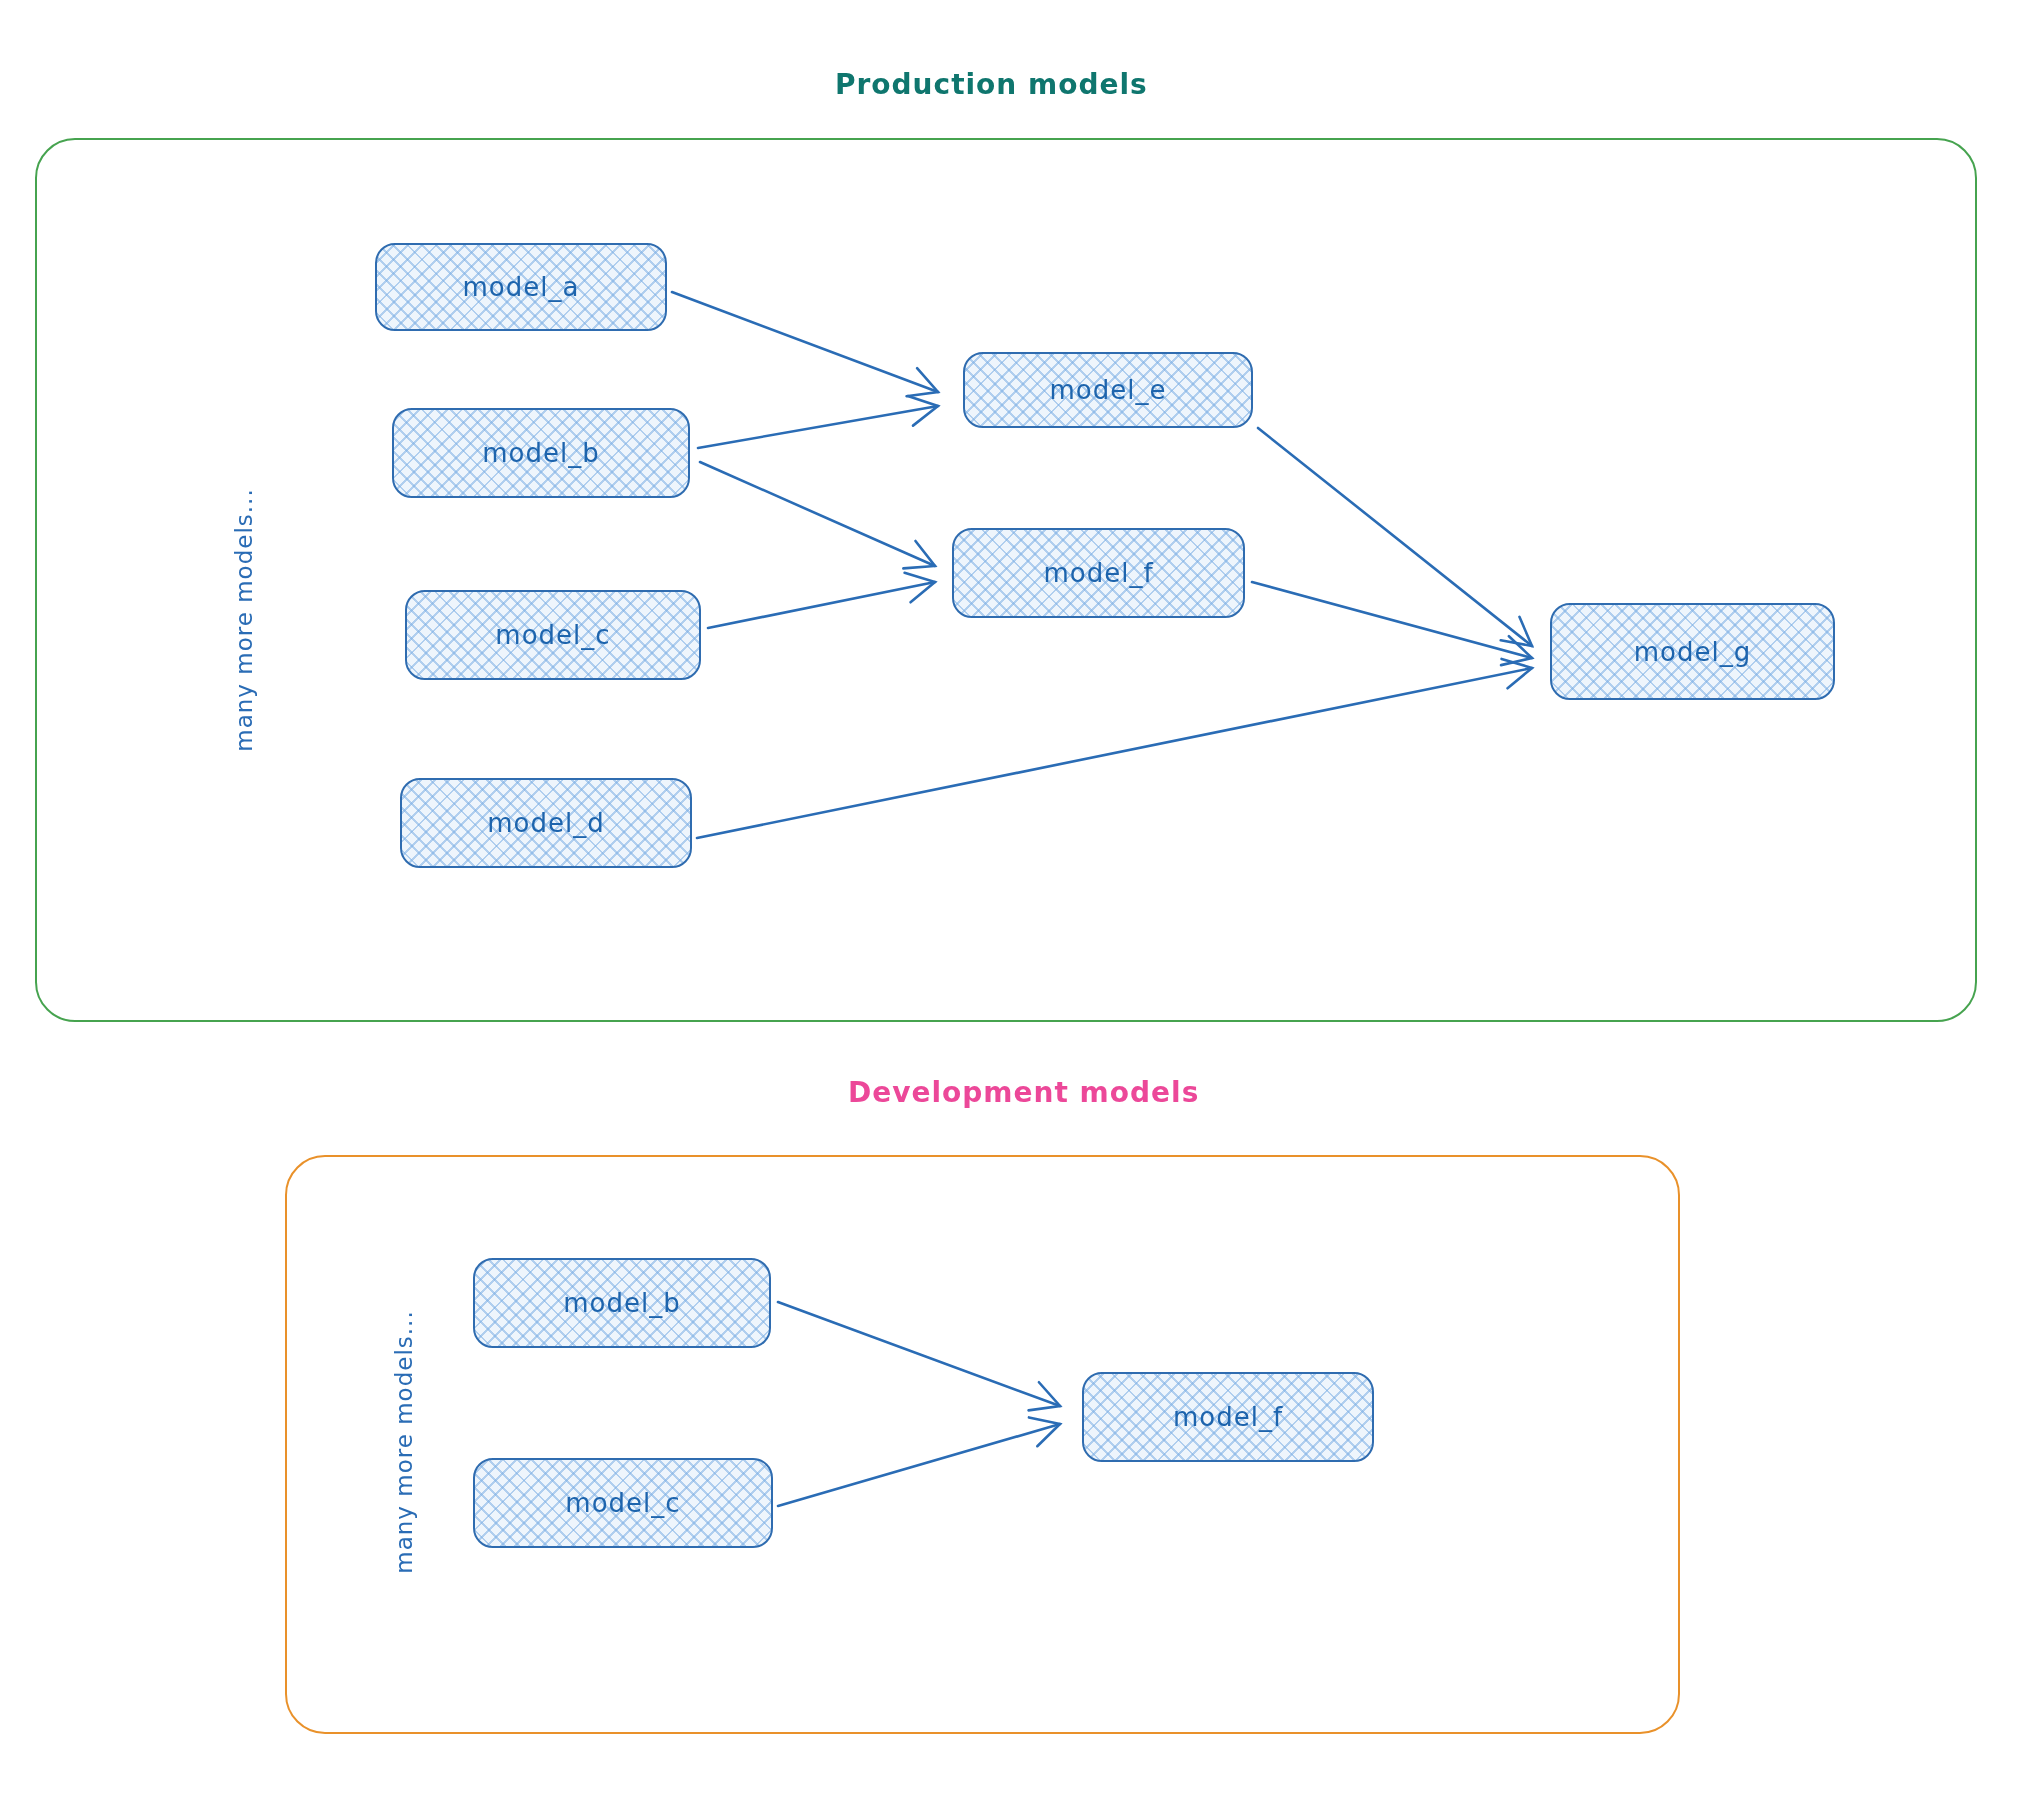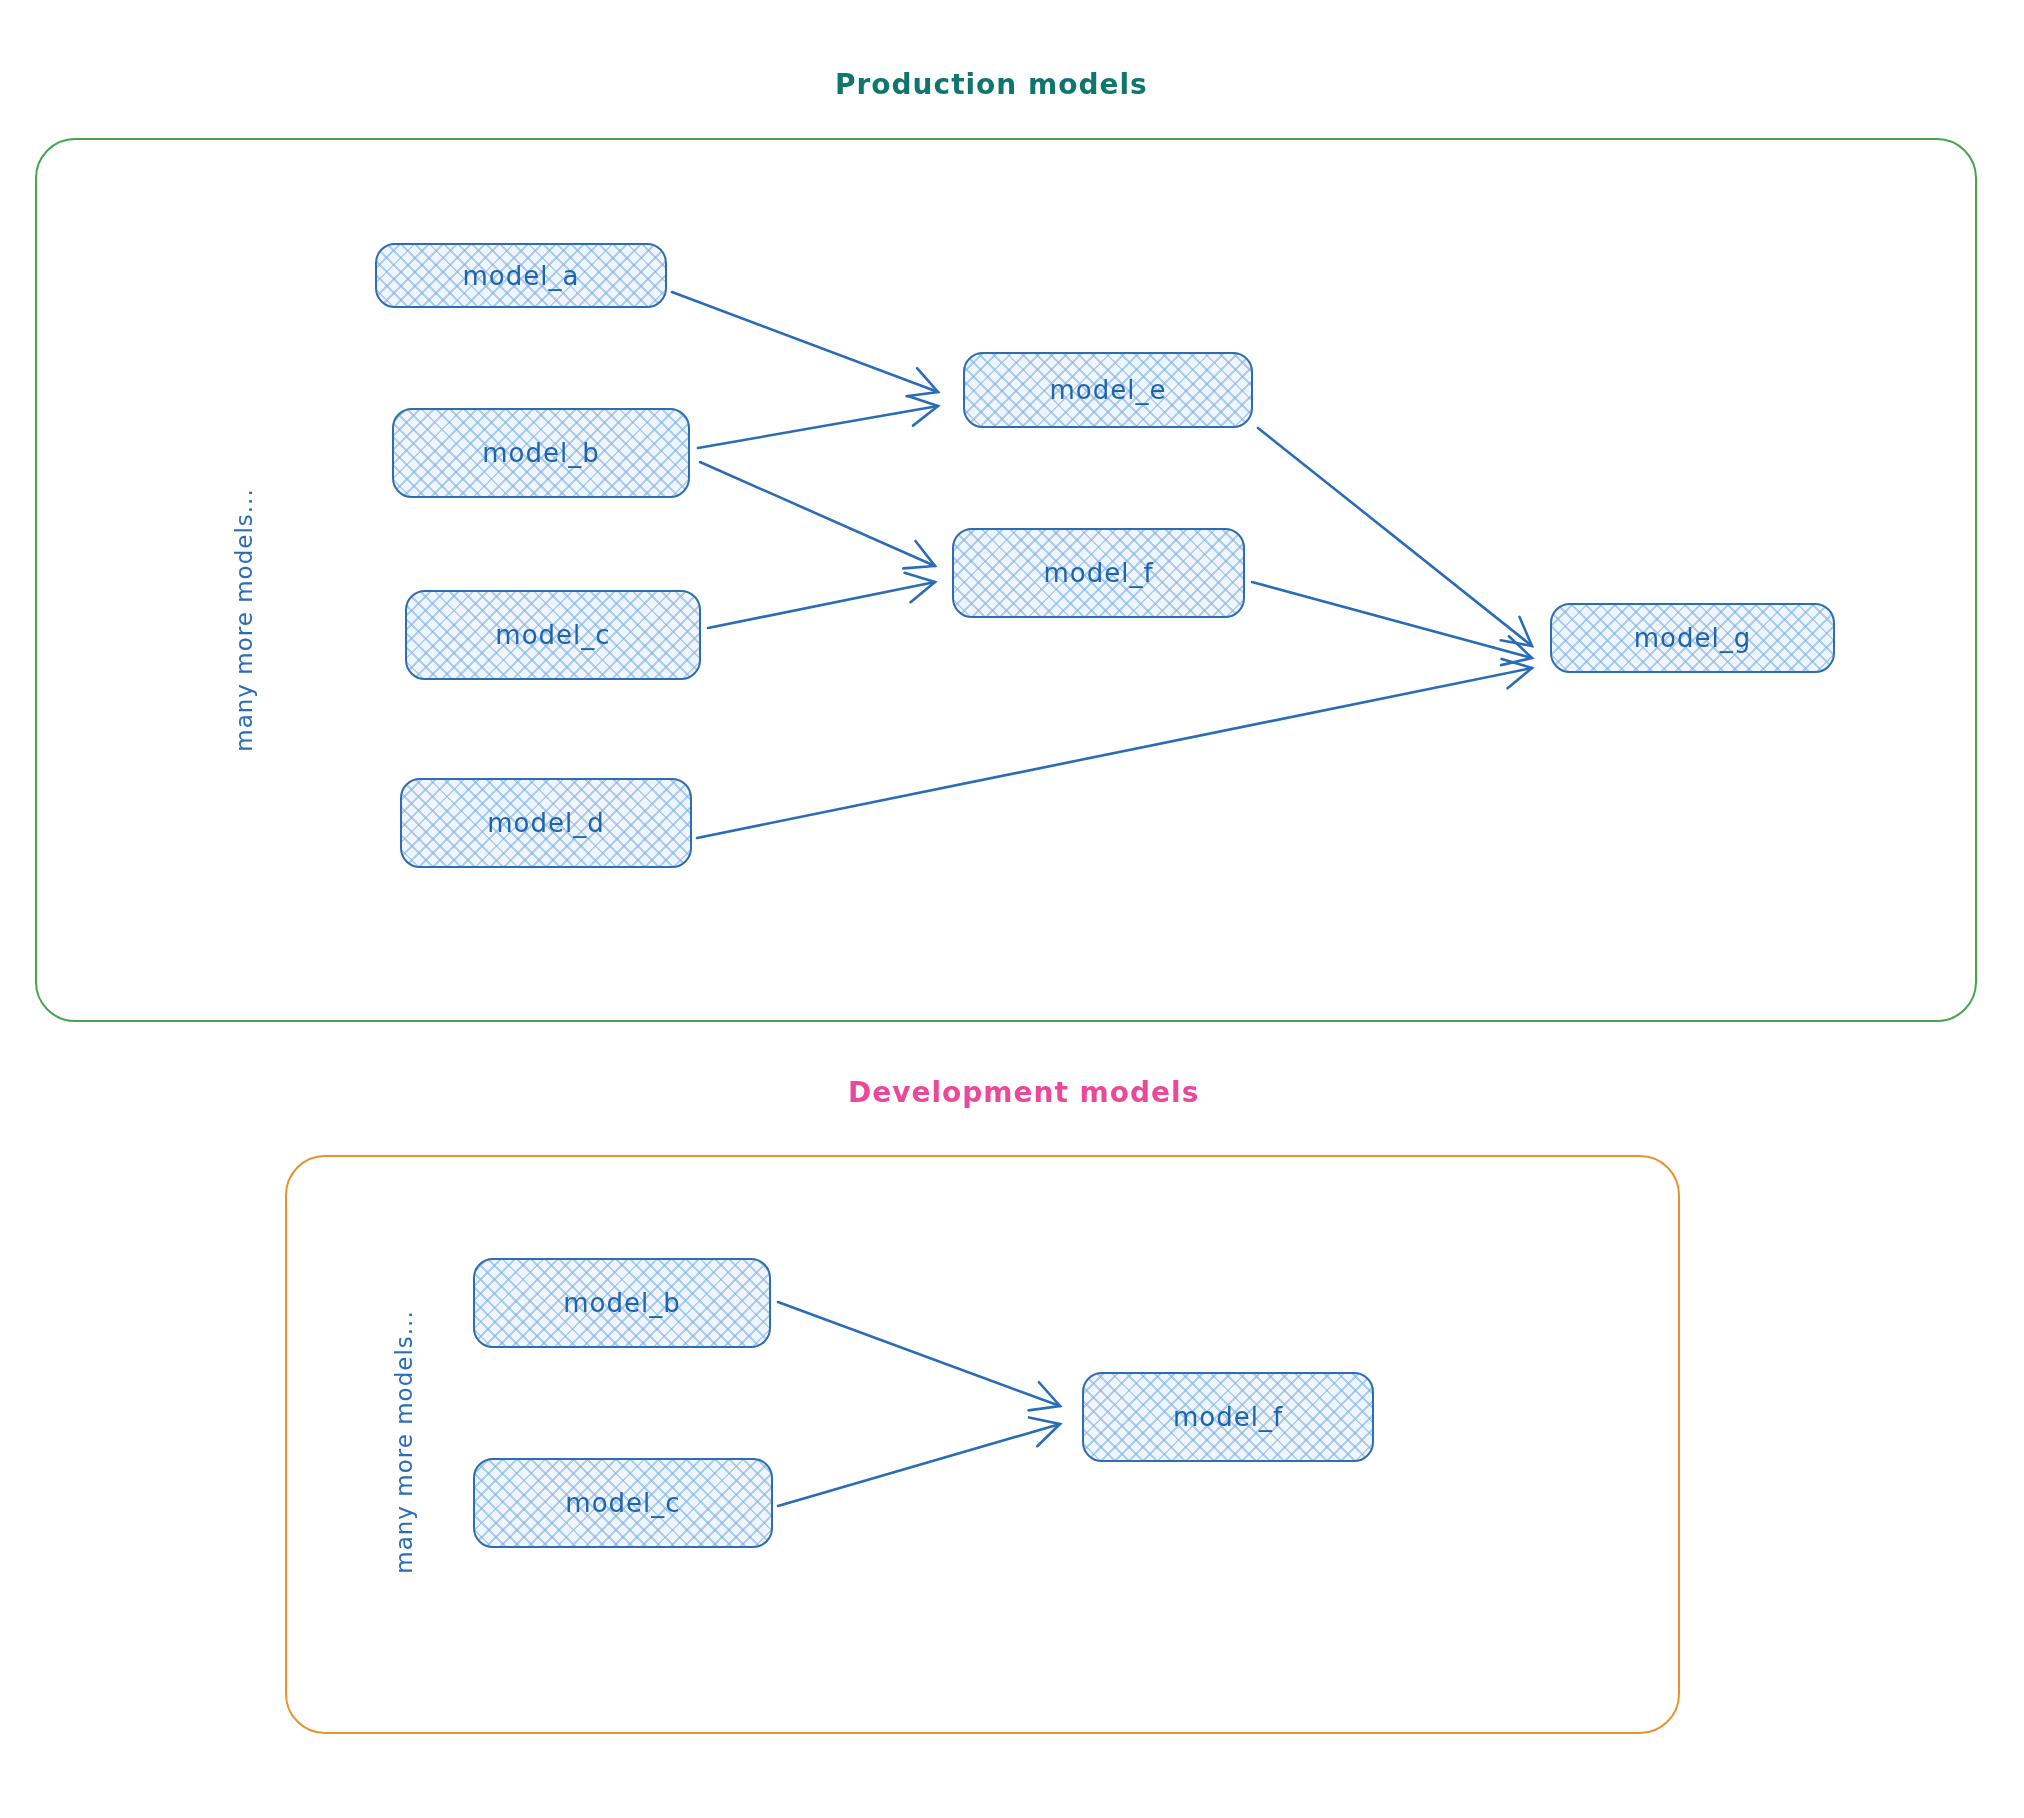--- a/index.html
+++ b/index.html
@@ -102,39 +102,39 @@
         <line x1="708" y1="628" x2="935" y2="582" marker-end="url(#arrowhead)"></line>
         <line x1="1258" y1="428" x2="1532" y2="646" marker-end="url(#arrowhead)"></line>
         <line x1="1252" y1="582" x2="1532" y2="658" marker-end="url(#arrowhead)"></line>
         <line x1="697" y1="838" x2="1532" y2="668" marker-end="url(#arrowhead)"></line>
         <line x1="778" y1="1302" x2="1060" y2="1406" marker-end="url(#arrowhead)"></line>
         <line x1="778" y1="1506" x2="1060" y2="1424" marker-end="url(#arrowhead)"></line>
       </g>
   </svg>
 
   <div id="nodes">
-      <div class="node" style="left: 375px; top: 243px; width: 292px; height: 65px;">
+      <div class="node" style="left: 375px; top: 243px; width: 292px; height: 88px;">
         <span class="node-label">model_a</span>
       </div>
       <div class="node" style="left: 392px; top: 408px; width: 298px; height: 90px;">
         <span class="node-label">model_b</span>
       </div>
       <div class="node" style="left: 405px; top: 590px; width: 296px; height: 90px;">
         <span class="node-label">model_c</span>
       </div>
       <div class="node" style="left: 400px; top: 778px; width: 292px; height: 90px;">
         <span class="node-label">model_d</span>
       </div>
       <div class="node" style="left: 963px; top: 352px; width: 290px; height: 76px;">
         <span class="node-label">model_e</span>
       </div>
       <div class="node" style="left: 952px; top: 528px; width: 293px; height: 90px;">
         <span class="node-label">model_f</span>
       </div>
-      <div class="node" style="left: 1550px; top: 603px; width: 285px; height: 70px; justify-content: center;">
+      <div class="node" style="left: 1550px; top: 603px; width: 285px; height: 97px; justify-content: center;">
         <span class="node-label">model_g</span>
       </div>
       <div class="node" style="left: 473px; top: 1258px; width: 298px; height: 90px;">
         <span class="node-label">model_b</span>
       </div>
       <div class="node" style="left: 473px; top: 1458px; width: 300px; height: 90px;">
         <span class="node-label">model_c</span>
       </div>
       <div class="node" style="left: 1082px; top: 1372px; width: 292px; height: 90px;">
         <span class="node-label">model_f</span>

